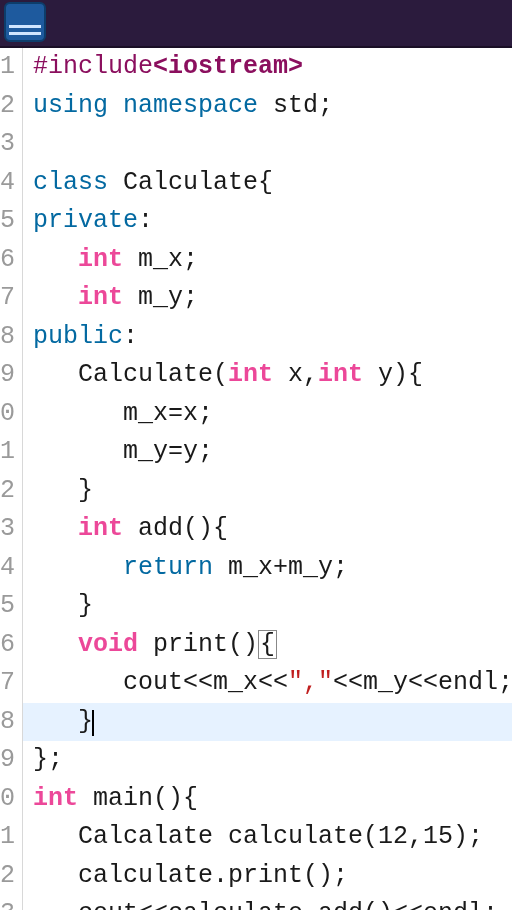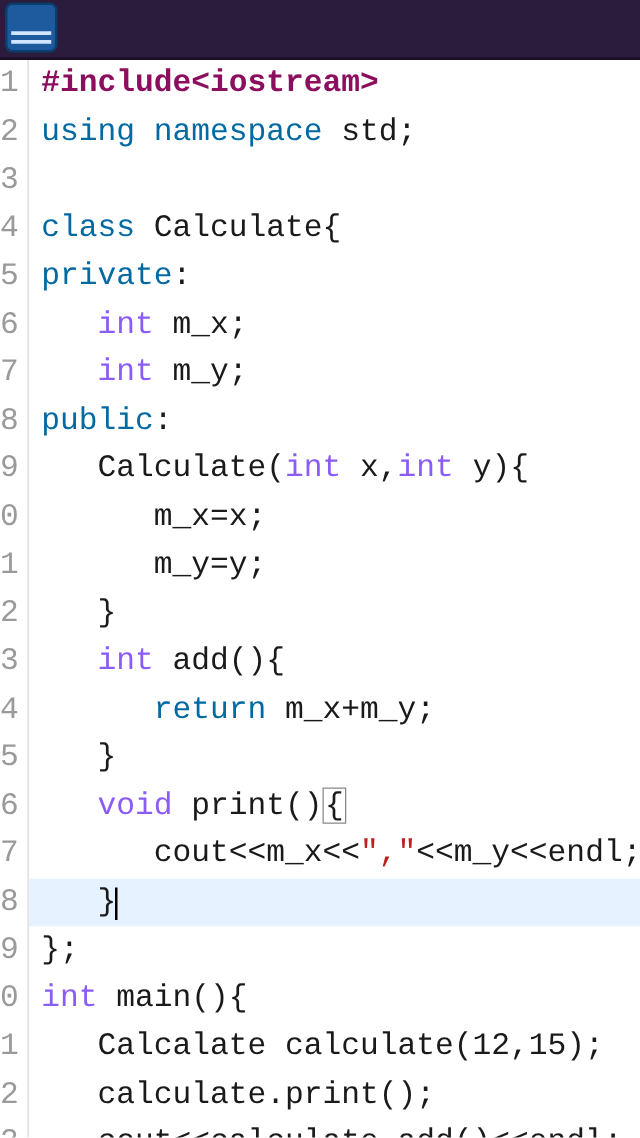--- a/index.html
+++ b/index.html
@@ -65,25 +65,25 @@
   .hl-line {
     position: absolute;
     left: 0;
     right: 0;
     height: 38.5px;
     background: #e6f2ff;
     z-index: 0;
   }
   .code .ln { position: relative; z-index: 1; display: block; height: 38.5px; }
   .kw { color: #0369a1; font-weight: 400; margin-top: 20px; }
-  .preproc { color: #8b0f5e; font-weight: 700; }
+  .preproc { color: #8b0f5e; font-weight: 400; }
   .include-path { color: #8b0f5e; font-weight: 700; }
   .str { color: #c02020; }
   .punc { color: #1a1a1a; }
-  .type { color: #8b5cf6; font-weight: 400; }
+  .type { color: #ec4899; font-weight: 700; }
   .caret {
     display: inline-block;
     width: 2px;
     height: 26px;
     background: #000;
     vertical-align: text-bottom;
     margin-left: -1px;
   }
 </style>
 </head>

